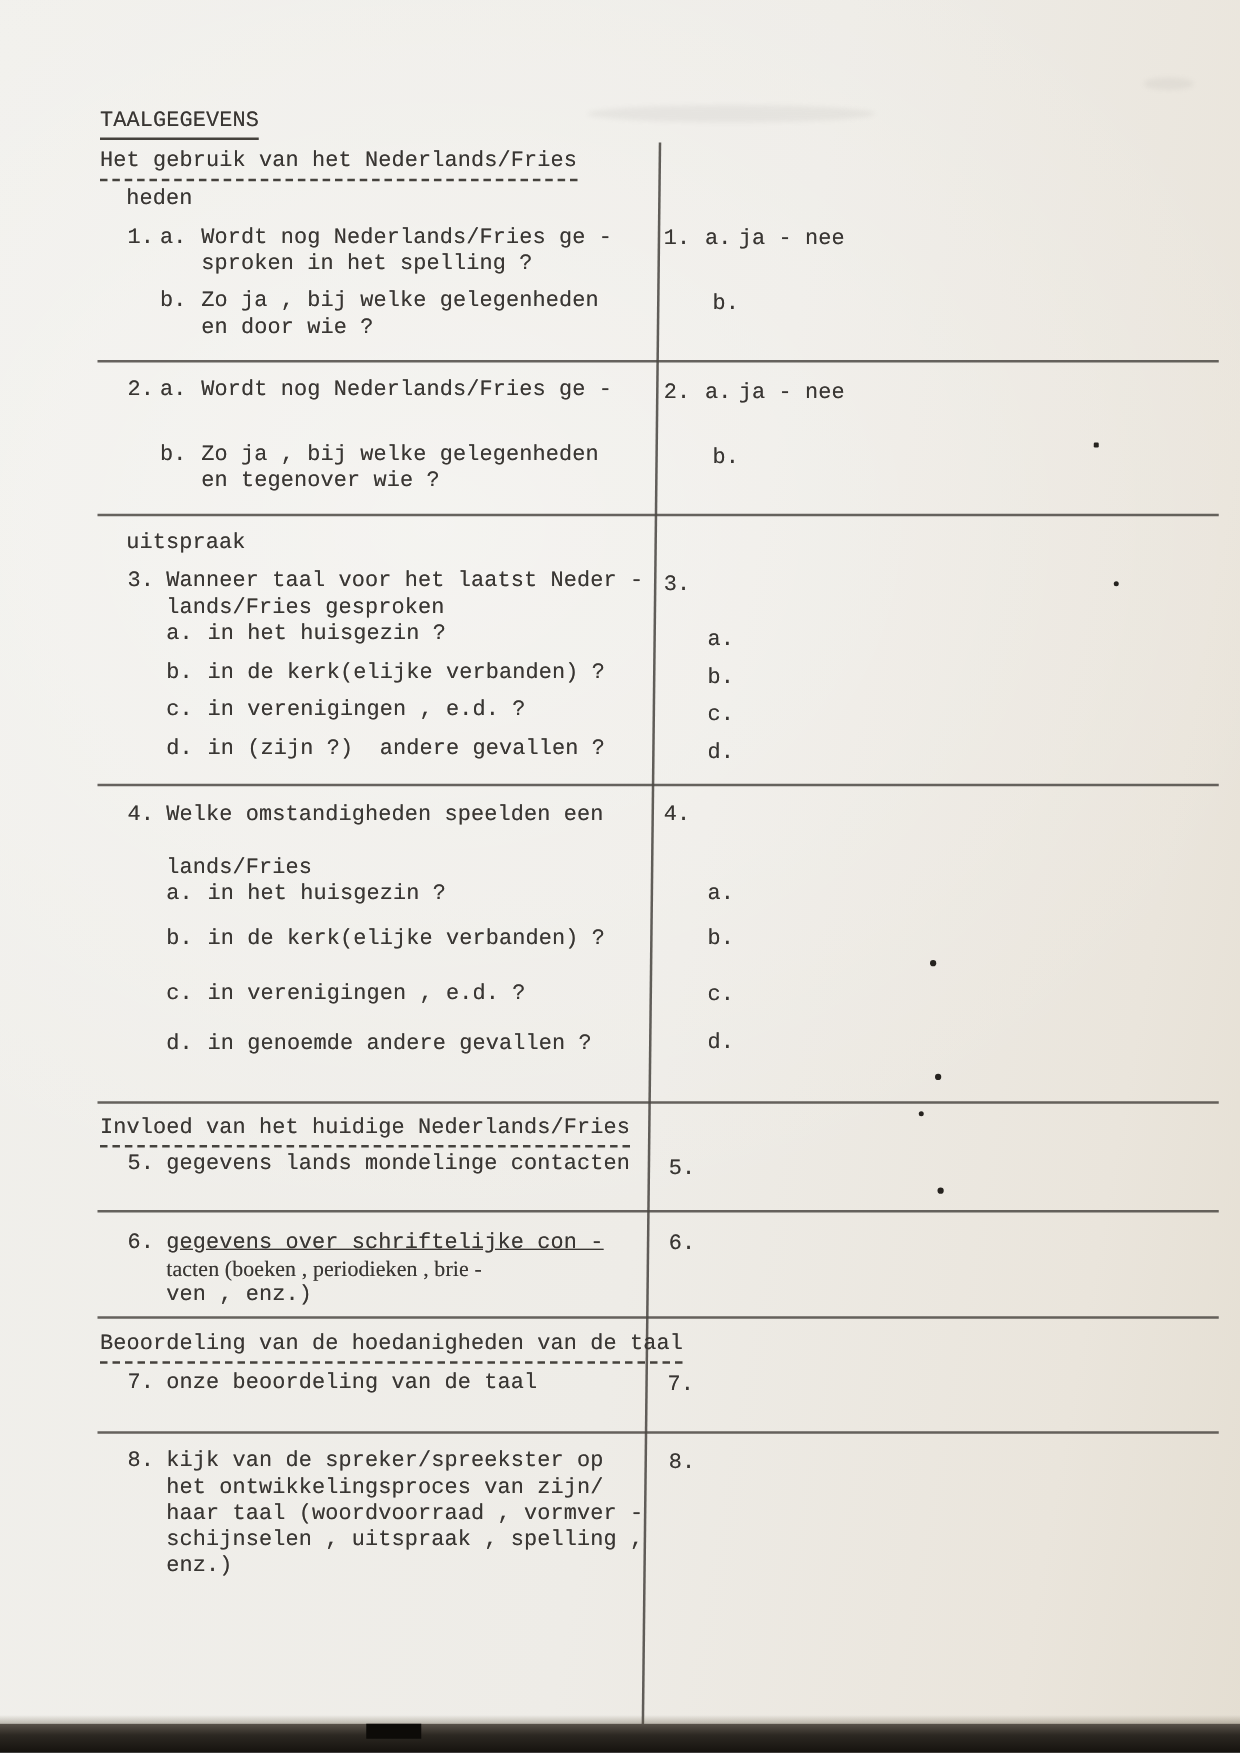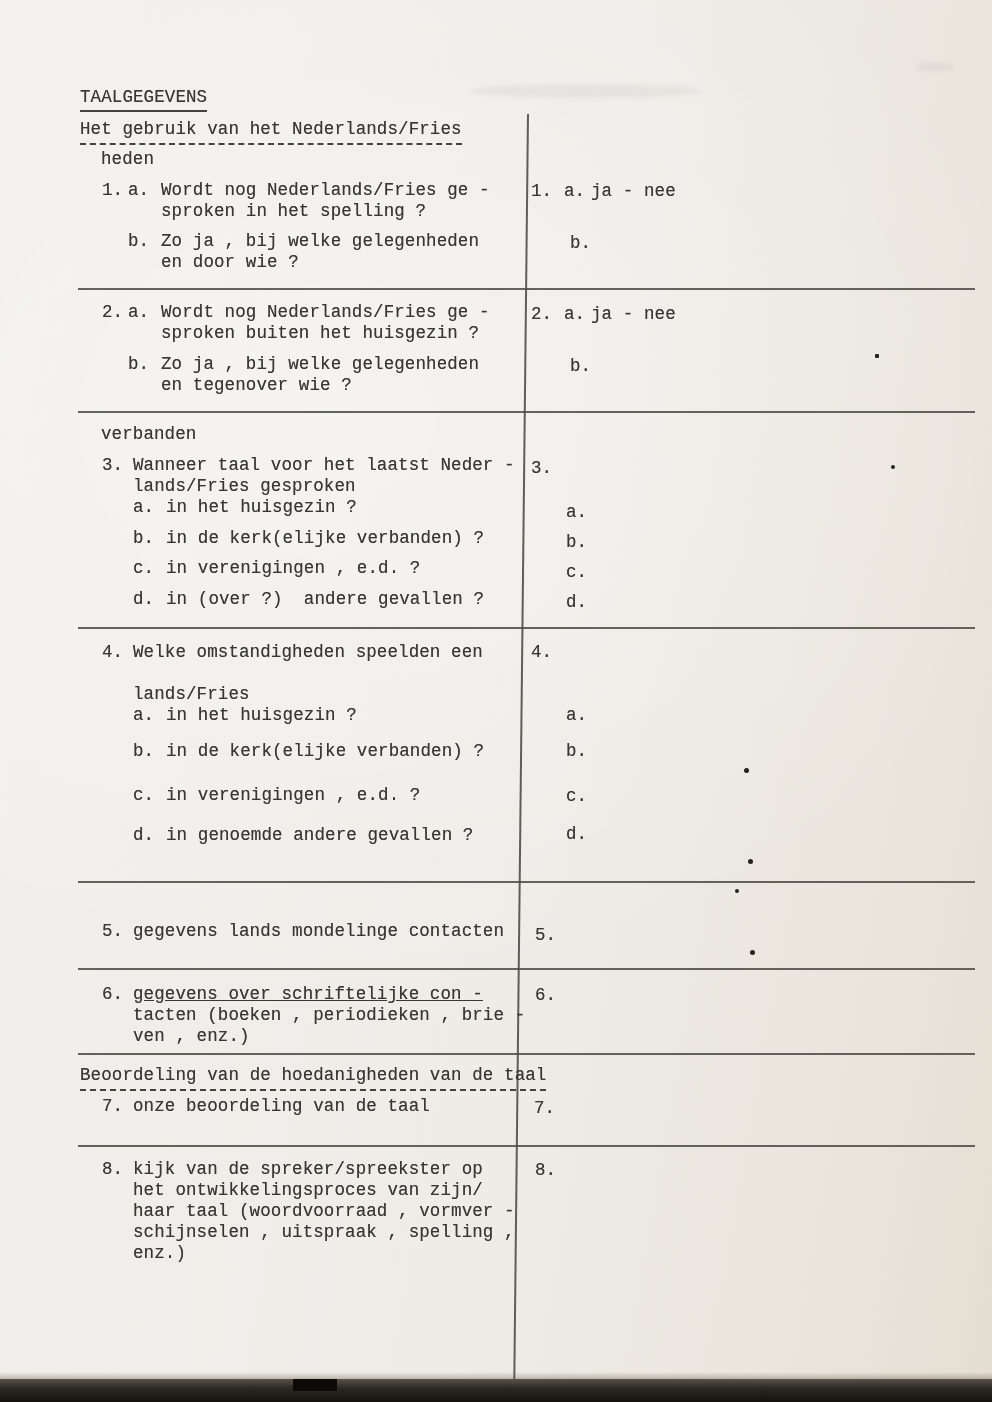--- a/index.html
+++ b/index.html
@@ -63,41 +63,40 @@
   <span class="t" style="left:161px;top:231px;">Zo ja , bij welke gelegenheden</span>
   <span class="t" style="left:161px;top:252px;">en door wie ?</span>
   <span class="t" style="left:531px;top:181px;">1.</span>
   <span class="t" style="left:564px;top:181px;">a.</span>
   <span class="t" style="left:591px;top:181px;">ja - nee</span>
   <span class="t" style="left:570px;top:233px;">b.</span>
 
   <span class="t" style="left:102px;top:302px;">2.</span>
   <span class="t" style="left:128px;top:302px;">a.</span>
   <span class="t" style="left:161px;top:302px;">Wordt nog Nederlands/Fries ge -</span>
-  <span class="t" style="left:161px;top:323px;">sproken buiten het huisgezin ?</span>
   <span class="t" style="left:128px;top:354px;">b.</span>
   <span class="t" style="left:161px;top:354px;">Zo ja , bij welke gelegenheden</span>
   <span class="t" style="left:161px;top:375px;">en tegenover wie ?</span>
   <span class="t" style="left:531px;top:304px;">2.</span>
   <span class="t" style="left:564px;top:304px;">a.</span>
   <span class="t" style="left:591px;top:304px;">ja - nee</span>
   <span class="t" style="left:570px;top:356px;">b.</span>
 
-  <span class="t" style="left:101px;top:424px;">verbanden</span>
+  <span class="t" style="left:101px;top:424px;">uitspraak</span>
   <span class="t" style="left:102px;top:455px;">3.</span>
   <span class="t" style="left:133px;top:455px;">Wanneer taal voor het laatst Neder -</span>
   <span class="t" style="left:133px;top:476px;">lands/Fries gesproken</span>
   <span class="t" style="left:133px;top:497px;">a.</span>
   <span class="t" style="left:166px;top:497px;">in het huisgezin ?</span>
   <span class="t" style="left:133px;top:528px;">b.</span>
   <span class="t" style="left:166px;top:528px;">in de kerk(elijke verbanden) ?</span>
   <span class="t" style="left:133px;top:558px;">c.</span>
   <span class="t" style="left:166px;top:558px;">in verenigingen , e.d. ?</span>
   <span class="t" style="left:133px;top:589px;">d.</span>
-  <span class="t" style="left:166px;top:589px;">in (over ?)  andere gevallen ?</span>
+  <span class="t" style="left:166px;top:589px;">in (zijn ?)  andere gevallen ?</span>
   <span class="t" style="left:531px;top:458px;">3.</span>
   <span class="t" style="left:566px;top:502px;">a.</span>
   <span class="t" style="left:566px;top:532px;">b.</span>
   <span class="t" style="left:566px;top:562px;">c.</span>
   <span class="t" style="left:566px;top:592px;">d.</span>
 
   <span class="t" style="left:102px;top:642px;">4.</span>
   <span class="t" style="left:133px;top:642px;">Welke omstandigheden speelden een</span>
   <span class="t" style="left:133px;top:684px;">lands/Fries</span>
   <span class="t" style="left:133px;top:705px;">a.</span>
@@ -107,26 +106,27 @@
   <span class="t" style="left:133px;top:785px;">c.</span>
   <span class="t" style="left:166px;top:785px;">in verenigingen , e.d. ?</span>
   <span class="t" style="left:133px;top:825px;">d.</span>
   <span class="t" style="left:166px;top:825px;">in genoemde andere gevallen ?</span>
   <span class="t" style="left:531px;top:642px;">4.</span>
   <span class="t" style="left:566px;top:705px;">a.</span>
   <span class="t" style="left:566px;top:741px;">b.</span>
   <span class="t" style="left:566px;top:786px;">c.</span>
   <span class="t" style="left:566px;top:824px;">d.</span>
 
+  <span class="t hd" style="left:80px;top:892px;">Invloed van het huidige Nederlands/Fries</span>
   <span class="t" style="left:102px;top:921px;">5.</span>
   <span class="t" style="left:133px;top:921px;">gegevens lands mondelinge contacten</span>
   <span class="t" style="left:535px;top:925px;">5.</span>
   <span class="t" style="left:102px;top:984px;">6.</span>
   <span class="t" style="left:133px;top:984px;text-decoration:underline;">gegevens over schriftelijke con -</span>
-  <span class="t" style="left:133px;top:1005px;">tacten (boeken , periodieken , brie -</span>
+  <span class="t" style="left:133px;top:1005px;font-family:Liberation Serif, serif;">tacten (boeken , periodieken , brie -</span>
   <span class="t" style="left:133px;top:1026px;">ven , enz.)</span>
   <span class="t" style="left:535px;top:985px;">6.</span>
 
   <span class="t hd" style="left:80px;top:1065px;text-align:center;">Beoordeling van de hoedanigheden van de taal</span>
   <span class="t" style="left:102px;top:1096px;">7.</span>
   <span class="t" style="left:133px;top:1096px;">onze beoordeling van de taal</span>
   <span class="t" style="left:534px;top:1098px;">7.</span>
   <span class="t" style="left:102px;top:1159px;">8.</span>
   <span class="t" style="left:133px;top:1159px;">kijk van de spreker/spreekster op</span>
   <span class="t" style="left:133px;top:1180px;">het ontwikkelingsproces van zijn/</span>

